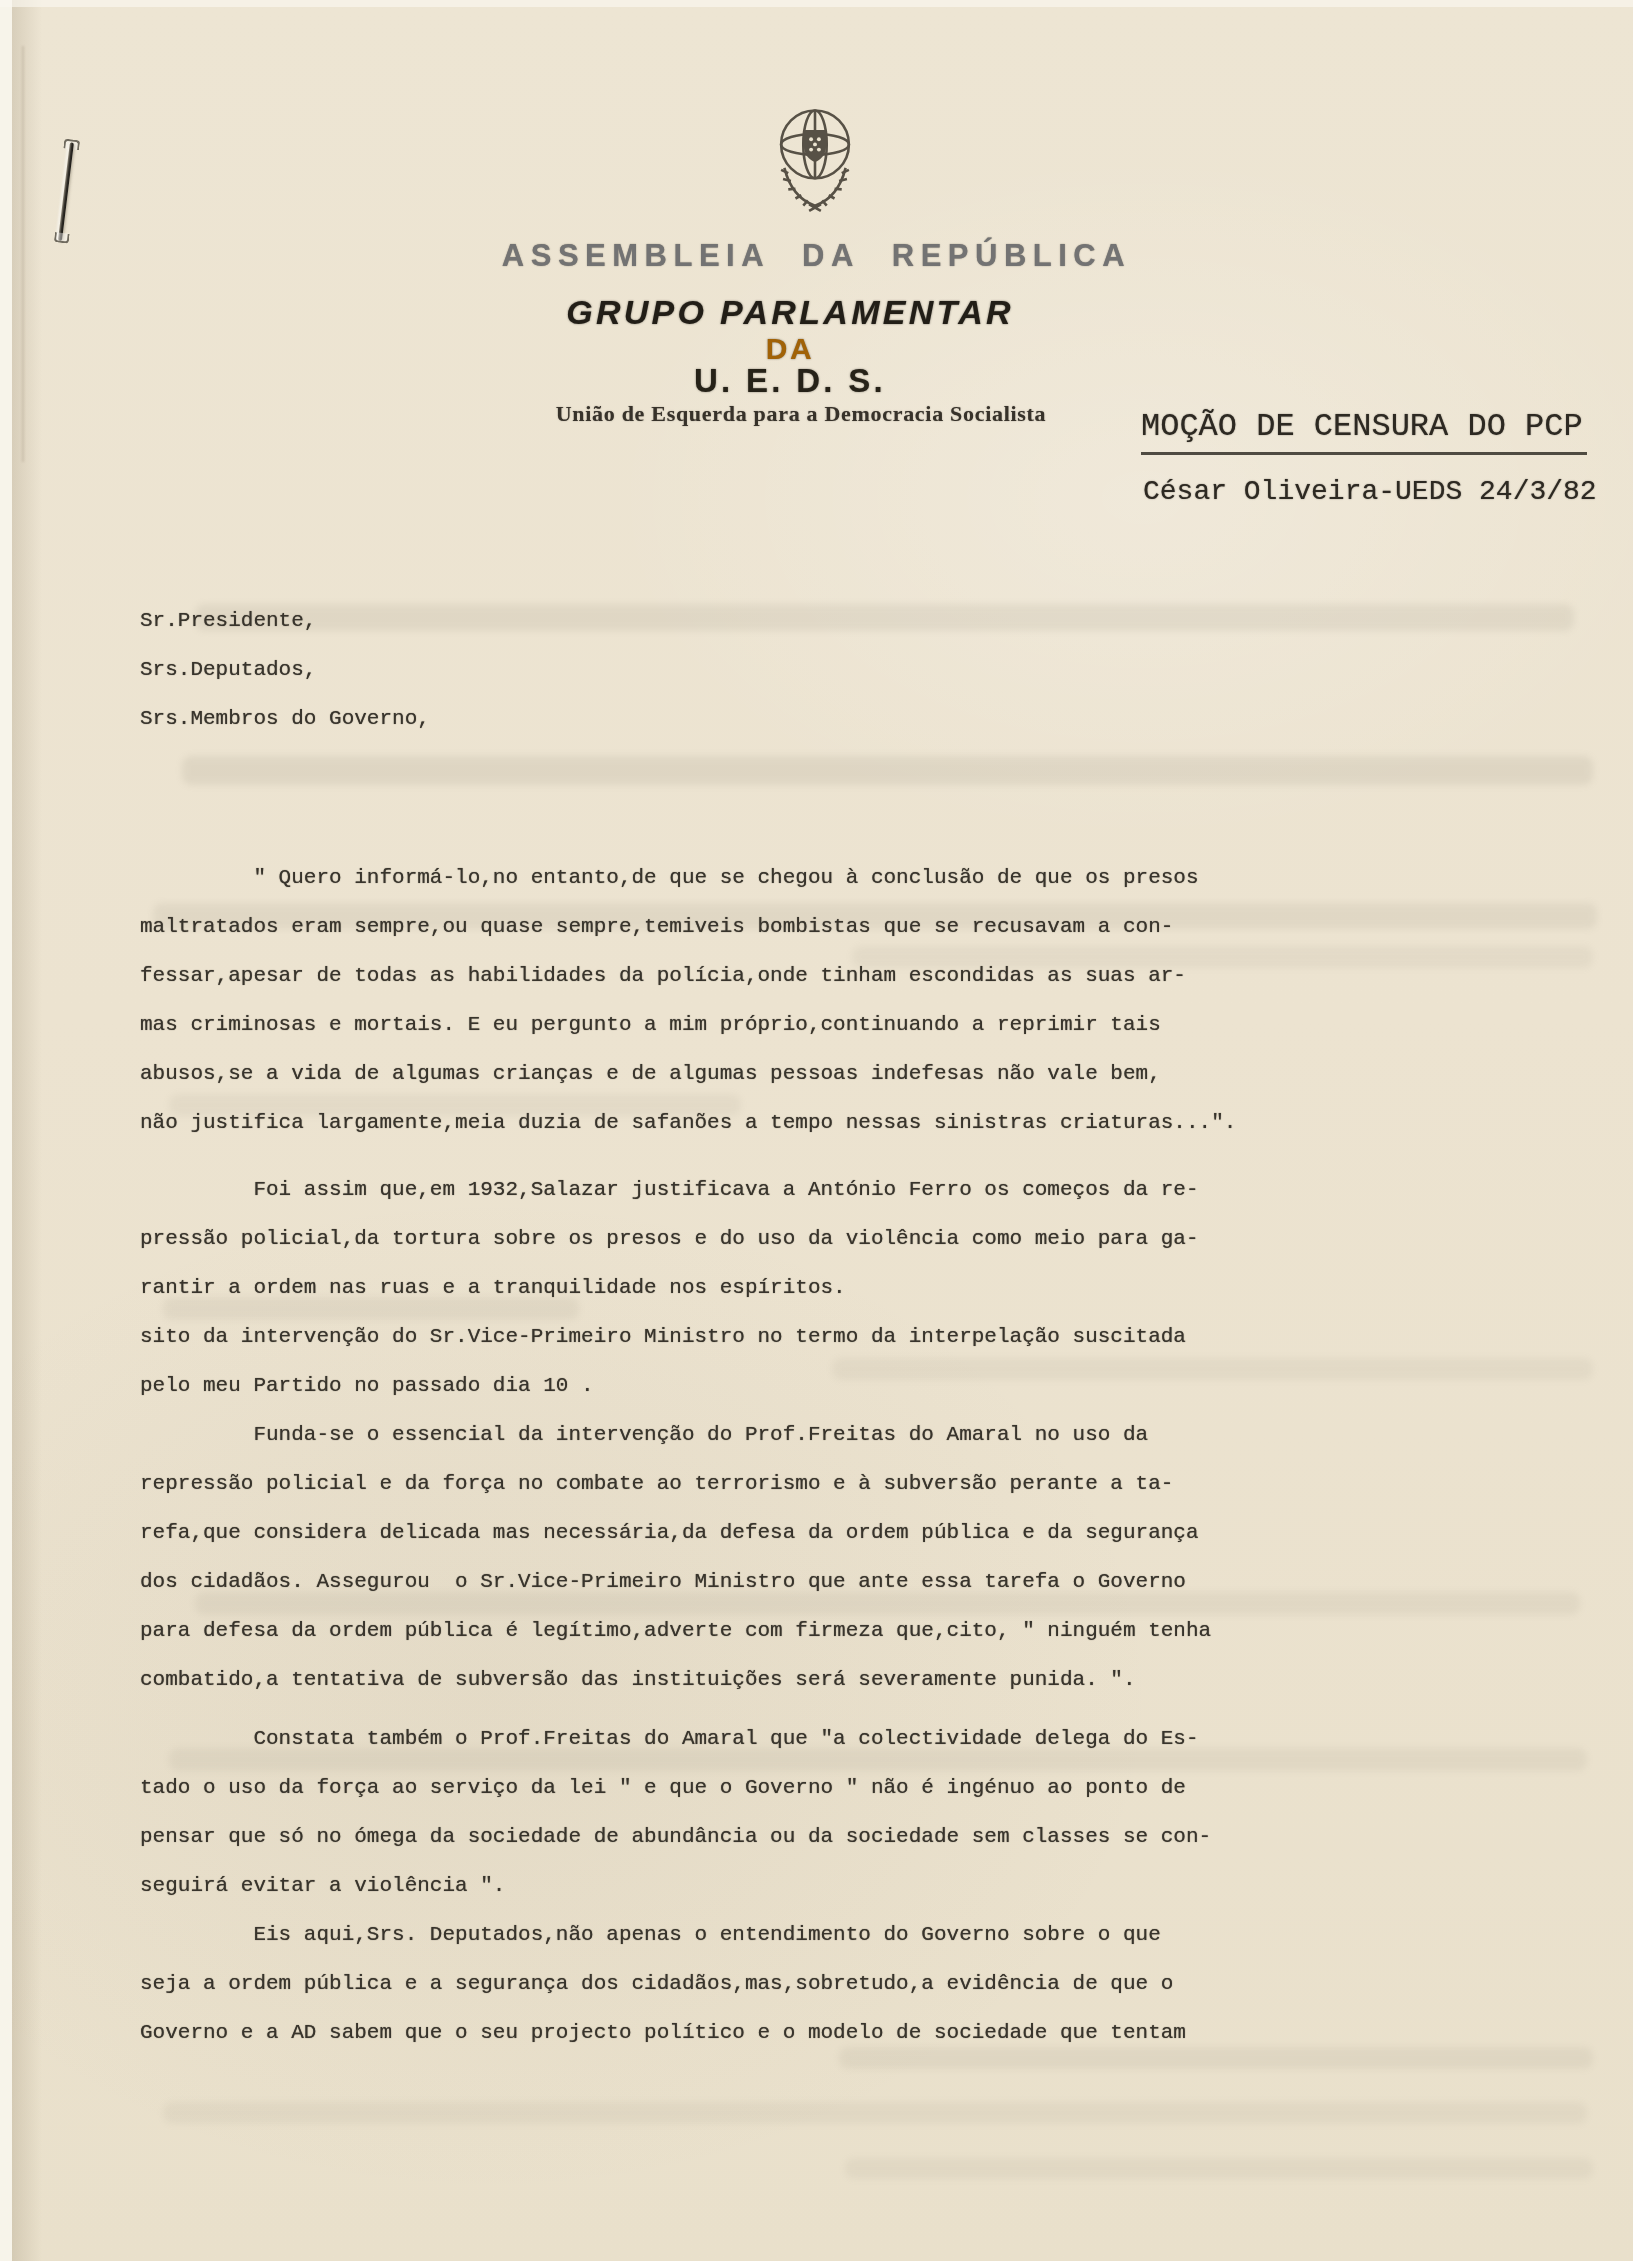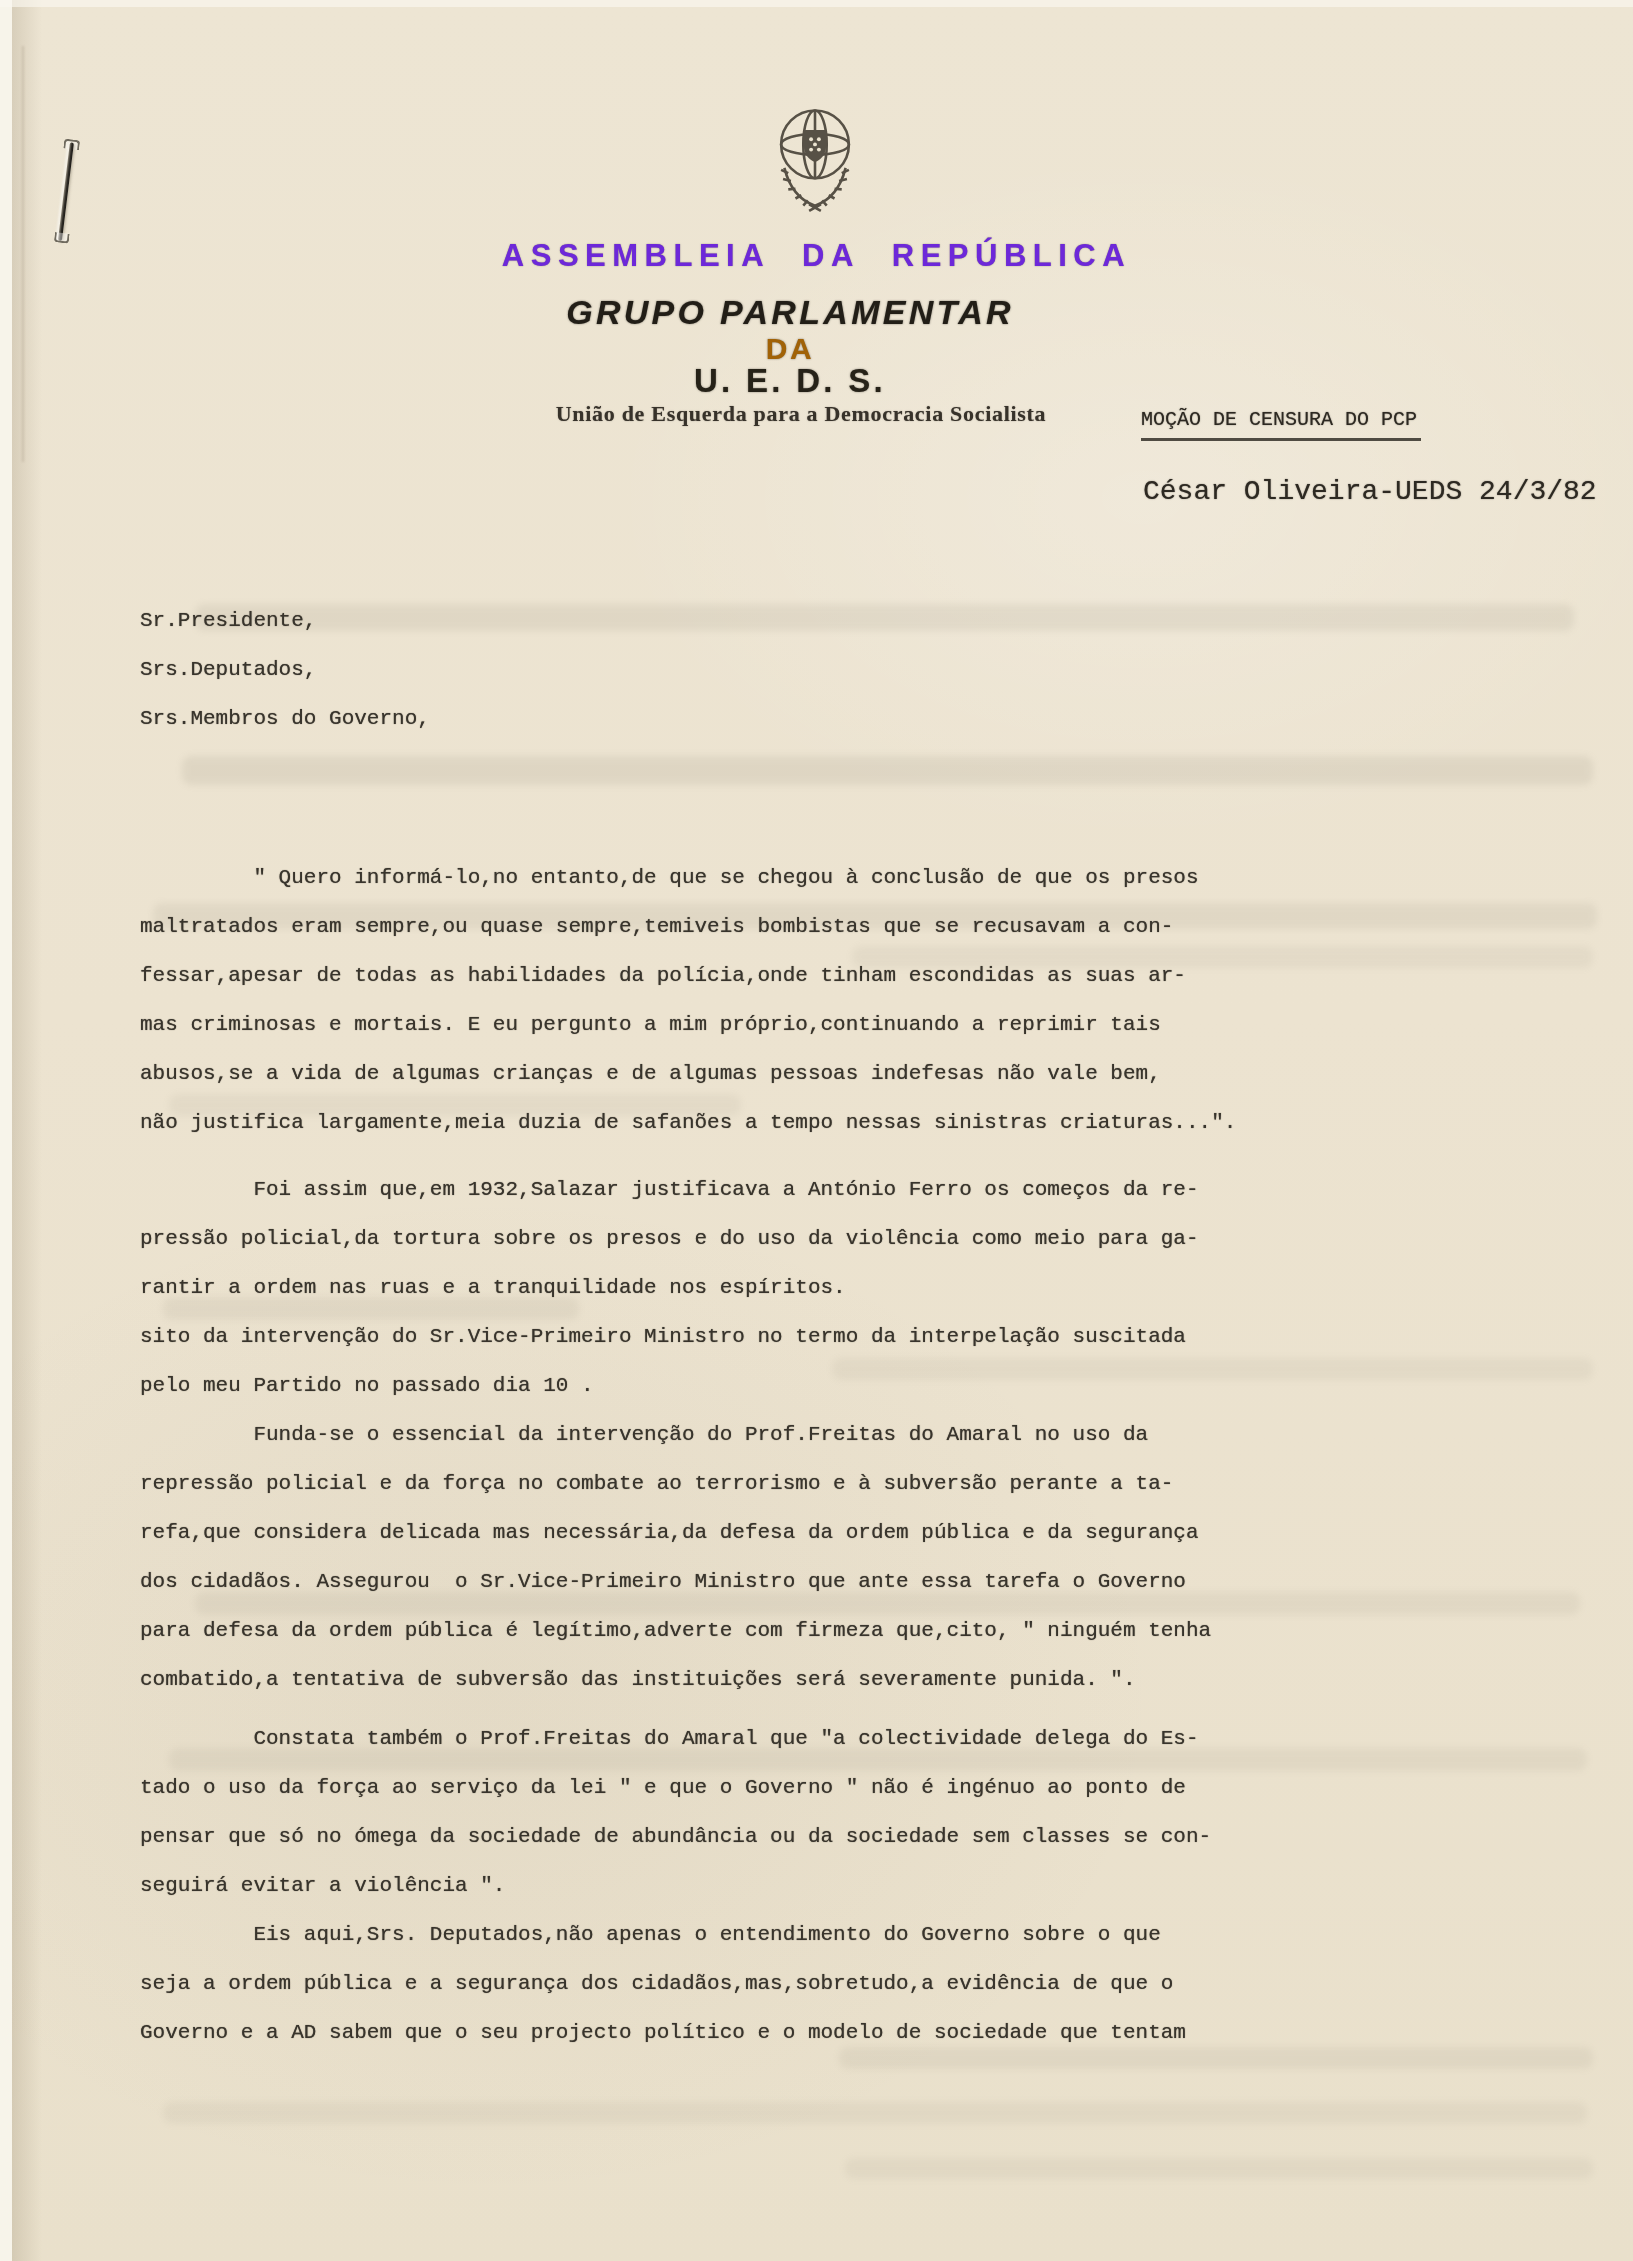--- a/index.html
+++ b/index.html
@@ -21,37 +21,37 @@
   
   .staple{position:absolute;left:57px;top:139px;width:17px;height:104px;transform:rotate(7deg);}
   .staple .wire{position:absolute;left:6.5px;top:2.6px;width:4.6px;height:99px;background:linear-gradient(90deg,#8d877a,#2e2b25 55%,#1c1a16);border-radius:2px;box-shadow:-2.6px 1.3px 2px rgba(245,242,233,.9), 1.3px 1.3px 2.6px rgba(90,80,60,.35);}
   .staple .bite{position:absolute;left:1.3px;top:0;width:11.7px;height:7.8px;border:2px solid #6f6a5e;border-bottom:none;border-radius:3.9px 3.9px 0 0;background:rgba(255,255,255,.4);}
   .staple .bite2{position:absolute;left:2.6px;bottom:0;width:11.7px;height:7.8px;border:2px solid #6f6a5e;border-top:none;border-radius:0 0 3.9px 3.9px;background:rgba(255,255,255,.4);}
 
   
   .emblem{position:absolute;left:766px;top:104px;width:98px;height:116px;opacity:.85;}
   .lh-institution{position:absolute;left:0;top:238px;width:1633px;text-align:center;
     font-family:"Liberation Sans","DejaVu Sans",sans-serif;font-size:31px;font-weight:600;
-    letter-spacing:6.5px;word-spacing:18px;color:#6d28d9;
+    letter-spacing:6.5px;word-spacing:18px;color:#737373;
     text-shadow:0 0 1.3px rgba(43,39,31,.55);}
   .lh-group1{position:absolute;left:0;top:293px;width:1580px;text-align:center;
     font-family:"Liberation Sans","DejaVu Sans",sans-serif;font-size:34px;font-weight:700;
     letter-spacing:3.3px;color:#221e17;text-shadow:0 0 2px rgba(34,30,23,.6);font-style:italic;}
   .lh-group2{position:absolute;left:0;top:332px;width:1580px;text-align:center;
     font-family:"Liberation Sans","DejaVu Sans",sans-serif;font-size:30px;font-weight:700;
     letter-spacing:2.6px;color:#a16207;text-shadow:0 0 2px rgba(34,30,23,.55);}
   .lh-group3{position:absolute;left:0;top:362px;width:1580px;text-align:center;
     font-family:"Liberation Sans","DejaVu Sans",sans-serif;font-size:33px;font-weight:700;
     letter-spacing:3.3px;color:#262218;text-shadow:0 0 2px rgba(34,30,23,.55);}
   .lh-subtitle{position:absolute;left:0;top:401px;width:1554px;text-align:center;
     font-family:"Liberation Serif","DejaVu Serif",serif;font-size:22px;font-weight:600;
     letter-spacing:0.7px;color:#37322a;text-shadow:0 0 1.3px rgba(55,50,42,.5);padding-left:24px;}
 
   
-  .annot-title{position:absolute;left:1141px;top:408px;font-size:20px;color:#2d2922;
+  .annot-title{position:absolute;left:1141px;top:408px;font-size:32px;color:#2d2922;
     white-space:pre;text-shadow:0 0 1.3px rgba(45,41,34,.7);
     border-bottom:3.3px solid rgba(44,40,33,.82);padding:0 3.9px 6.5px 0;}
   .annot-byline{position:absolute;left:1143px;top:476px;font-size:28px;color:#2d2922;
     white-space:pre;text-shadow:0 0 1.3px rgba(45,41,34,.7);}
 
   
   .salutation{position:absolute;left:140px;top:596px;}
   .body-text{position:absolute;left:140px;top:853px;}
   .tline{white-space:pre;font-size:21px;line-height:49px;height:49px;color:#38342c;
     text-shadow:0 0 1px rgba(52,47,39,.78);letter-spacing:0px;}

